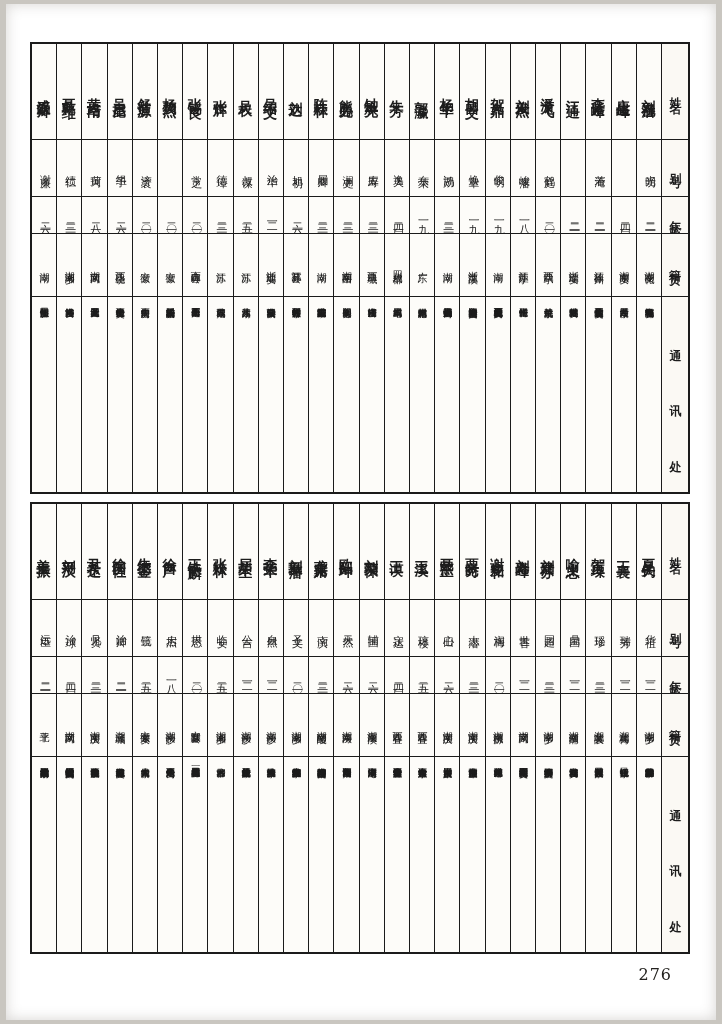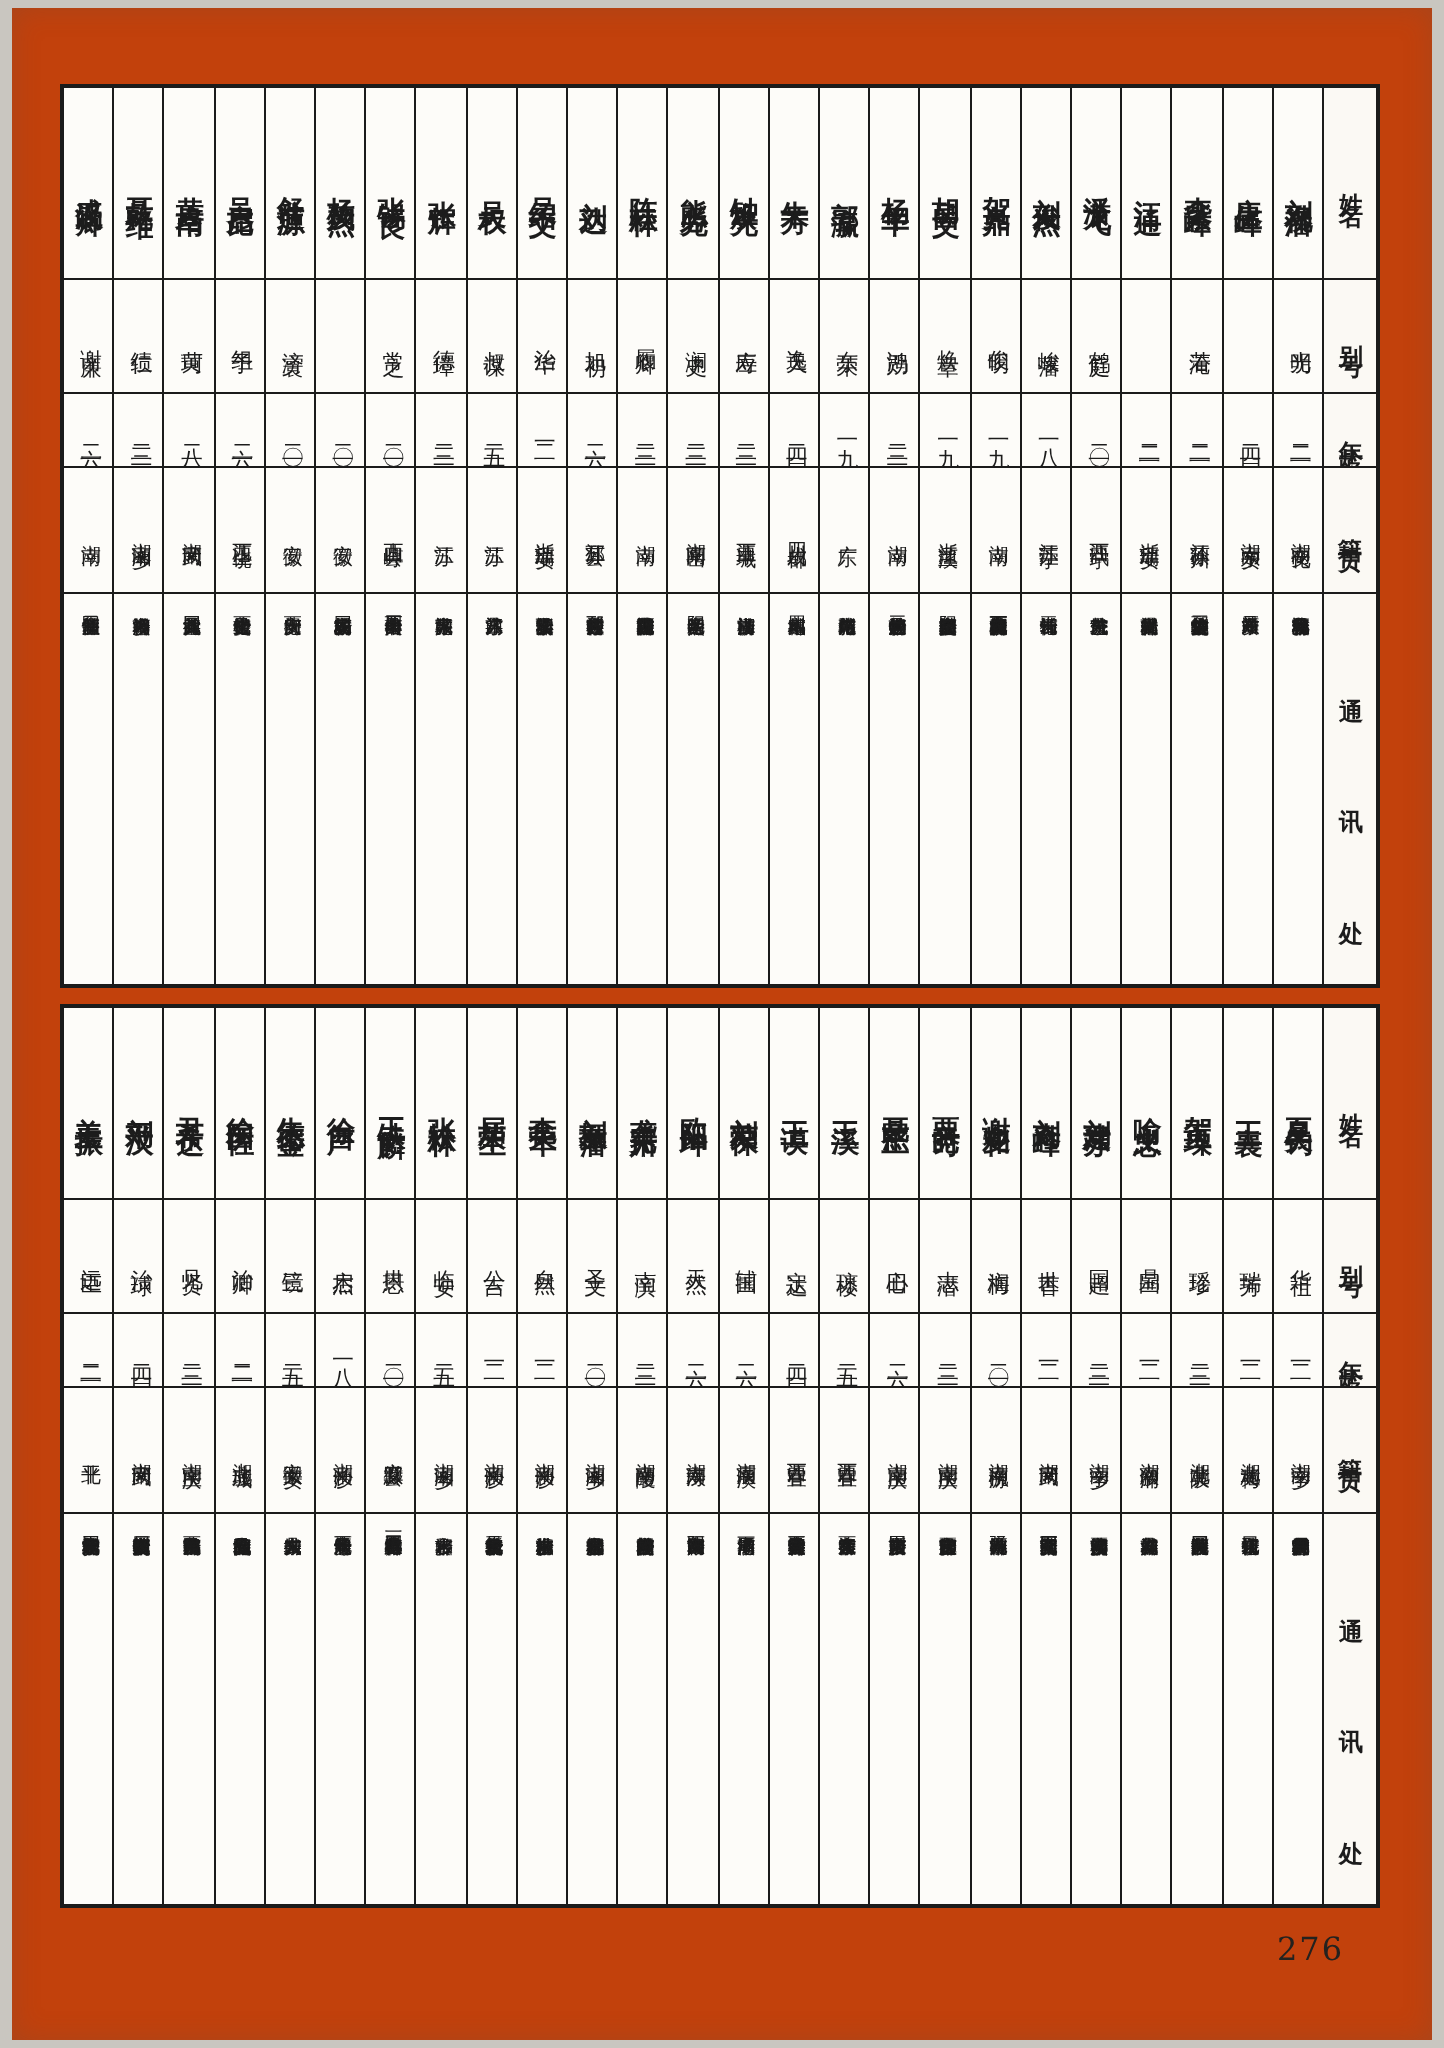--- a/index.html
+++ b/index.html
@@ -4,21 +4,21 @@
 <style>
   html,body{margin:0;padding:0;}
   body{
     width:722px;height:1024px;
     background:#c9c6c0;
     font-family:"DejaVu Sans",sans-serif;
     overflow:hidden;
   }
   .sheet{
     position:absolute;left:6px;top:4px;right:6px;bottom:4px;
-    background:#c2410c;
+    background:#ffffff;
     box-shadow:inset 0 0 14px rgba(90,85,75,.25);
   }
   .content{
     position:absolute;left:24px;right:26px;top:38px;
   }
   .band{
     display:flex;flex-direction:row-reverse;
     border:2px solid #1b1b1b;
     height:452px;
     background:#fdfcf9;

